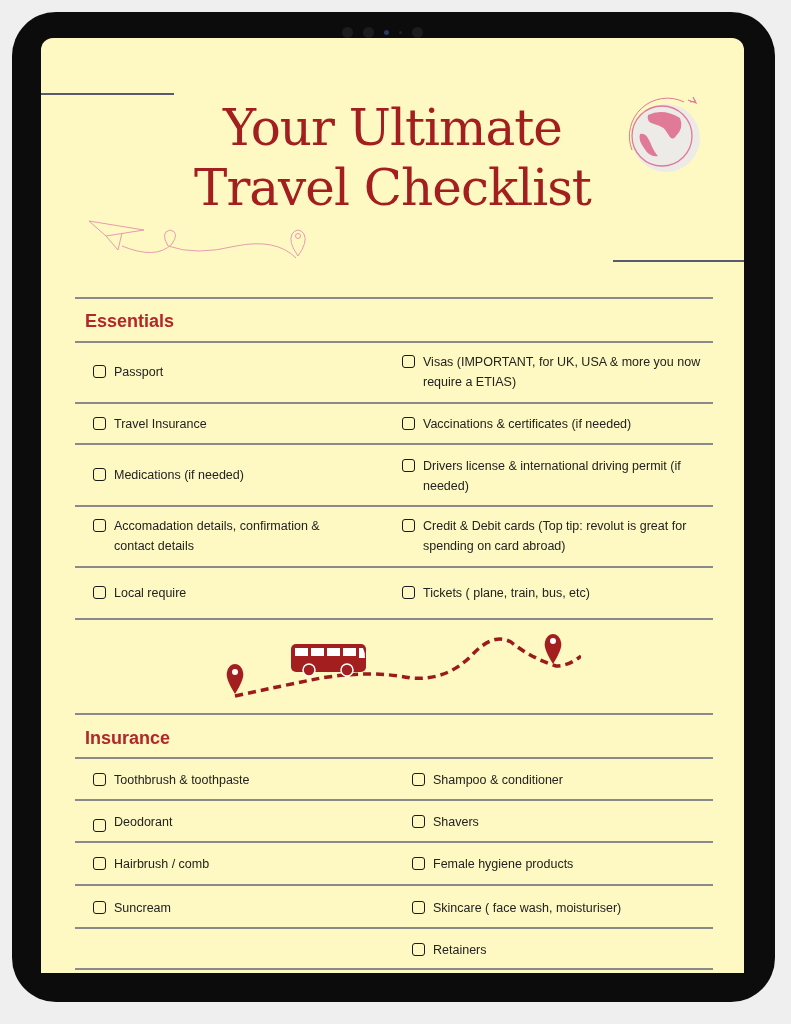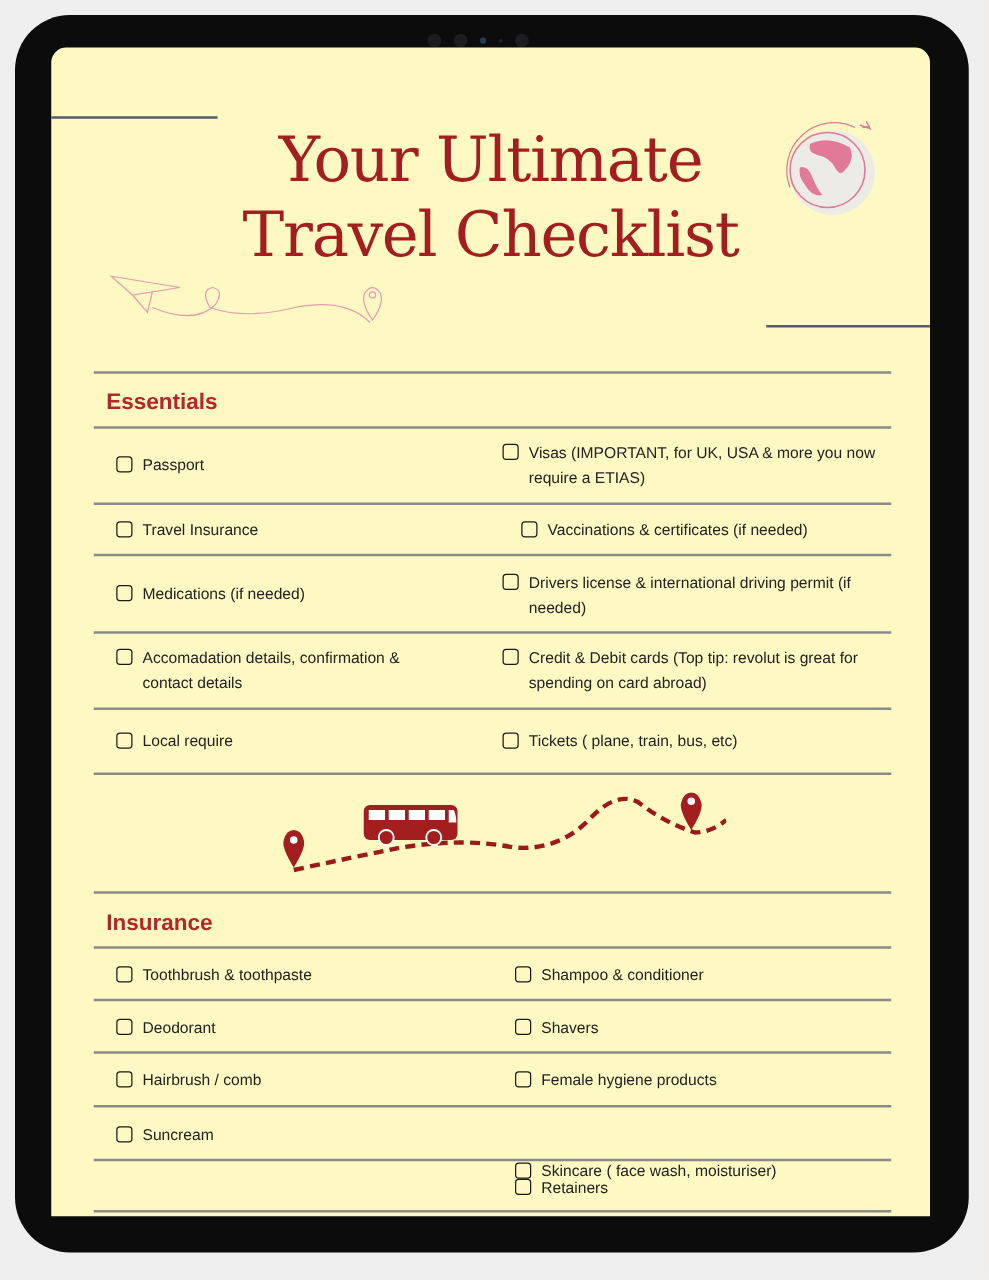--- a/index.html
+++ b/index.html
@@ -69,21 +69,21 @@
   <div class="item" style="left:361px; top:314px; width:300px;">
       <span class="cb"></span>
       <span>Visas (IMPORTANT, for UK, USA &amp; more you now require a ETIAS)</span>
     </div>
   <div class="rule" style="top:364px;"></div>
 
   <div class="item" style="left:52px; top:376px; width:290px;">
       <span class="cb"></span>
       <span>Travel Insurance</span>
     </div>
-  <div class="item" style="left:376px; top:376px; width:300px;">
+  <div class="item" style="left:361px; top:376px; width:300px;">
       <span class="cb"></span>
       <span>Vaccinations &amp; certificates (if needed)</span>
     </div>
   <div class="rule" style="top:405px;"></div>
 
   <div class="item" style="left:52px; top:427px; width:290px;">
       <span class="cb"></span>
       <span>Medications (if needed)</span>
     </div>
   <div class="item" style="left:361px; top:418px; width:300px;">
@@ -141,21 +141,21 @@
   <div class="item" style="left:52px; top:732px; width:290px;">
       <span class="cb"></span>
       <span>Toothbrush &amp; toothpaste</span>
     </div>
   <div class="item" style="left:371px; top:732px; width:290px;">
       <span class="cb"></span>
       <span>Shampoo &amp; conditioner</span>
     </div>
   <div class="rule" style="top:761px;"></div>
 
-  <div class="item" style="left:52px; top:774px; width:290px;">
+  <div class="item" style="left:52px; top:774px; width:290px;align-items:flex-end;">
       <span class="cb"></span>
       <span>Deodorant</span>
     </div>
   <div class="item" style="left:371px; top:774px; width:290px;">
       <span class="cb"></span>
       <span>Shavers</span>
     </div>
   <div class="rule" style="top:803px;"></div>
 
   <div class="item" style="left:52px; top:816px; width:290px;">
@@ -165,21 +165,21 @@
   <div class="item" style="left:371px; top:816px; width:290px;">
       <span class="cb"></span>
       <span>Female hygiene products</span>
     </div>
   <div class="rule" style="top:846px;"></div>
 
   <div class="item" style="left:52px; top:860px; width:290px;">
       <span class="cb"></span>
       <span>Suncream</span>
     </div>
-  <div class="item" style="left:371px; top:860px; width:290px;margin-top:29px;">
+  <div class="item" style="left:371px; top:860px; width:290px;">
       <span class="cb"></span>
       <span>Skincare ( face wash, moisturiser)</span>
     </div>
   <div class="rule" style="top:889px;"></div>
 
   <div class="item" style="left:52px; top:939px; width:290px;">
       <span class="cb"></span>
       <span>First Aid Kit</span>
     </div>
   <div class="item" style="left:371px; top:902px; width:290px;">

